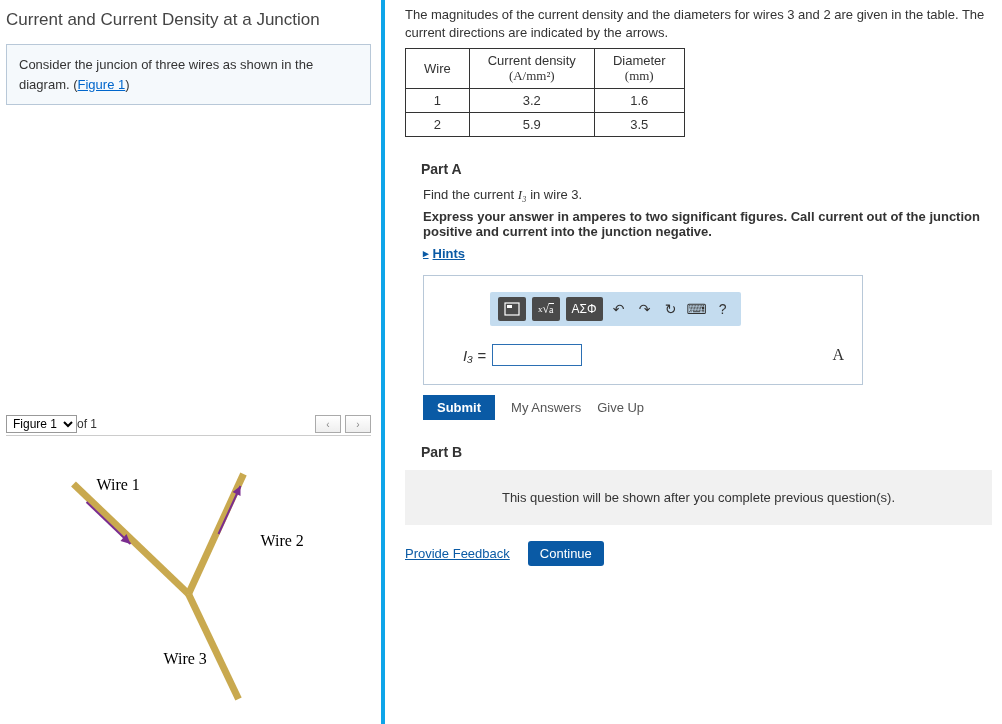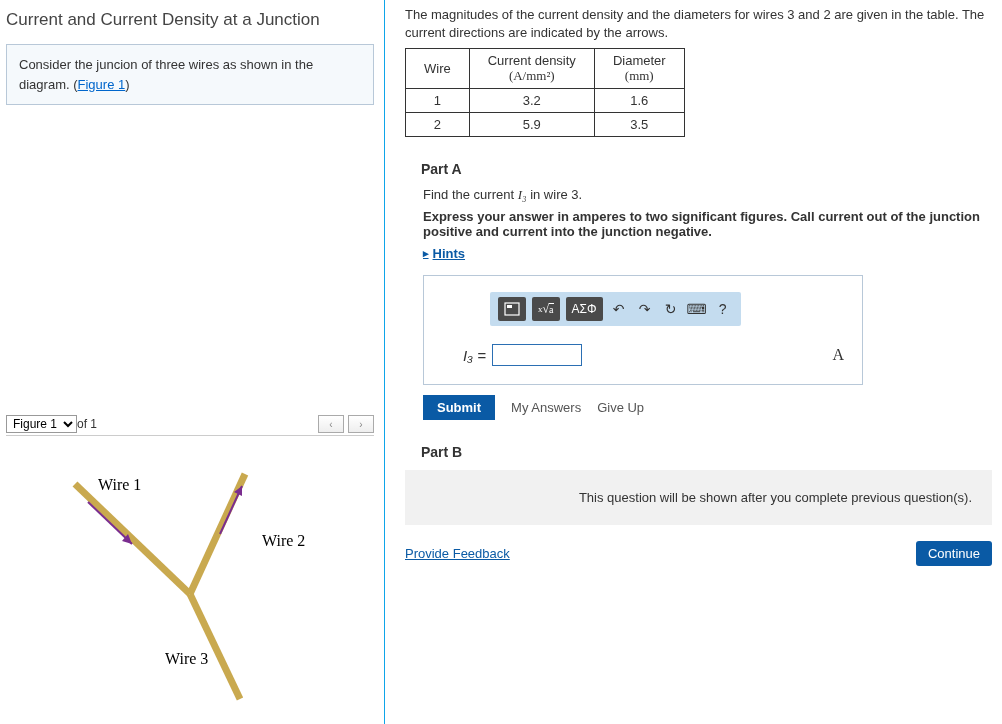--- a/index.html
+++ b/index.html
@@ -4,21 +4,21 @@
 <style>
   * { box-sizing: border-box; }
   body {
     margin: 0; padding: 0;
     font-family: Arial, Helvetica, sans-serif;
     font-size: 13px;
     color: #333;
     background: #fff;
   }
   .container { display: flex; width: 1002px; height: 724px; }
-  .left { width: 385px; border-right: 1px solid #0ea5e9; padding: 6px 10px 10px 6px; }
+  .left { width: 385px; border-right: 4px solid #0ea5e9; padding: 6px 10px 10px 6px; }
   .right { flex: 1; padding: 6px 10px 10px 20px; }
   .page-title { font-size: 17px; color: #444; margin: 4px 0 14px 0; font-weight: normal; }
   .problem-box {
     border: 1px solid #b8c8d8;
     background: #f5f9fc;
     padding: 10px 12px;
     font-size: 13px;
     line-height: 1.5;
     color: #333;
   }
@@ -67,23 +67,23 @@
   .var-label { font-style: italic; font-family: Liberation Sans, sans-serif; font-size: 15px; width:44px; text-align:right; margin-right:6px;}
   .ans-input { width: 90px; height: 22px; border: 1px solid #2b6fb3; padding: 2px 4px; font-size:13px;}
   .unit-label { margin-left: auto; font-family: 'Times New Roman', serif; font-size: 16px; }
   .action-row { display:flex; align-items:center; gap:16px; margin-top:10px; }
   .submit-btn {
     background:#0a5aa5; color:#fff; border:none; padding:5px 14px; font-weight:bold;
     font-size:13px; cursor:pointer;
   }
   .link-plain { color:#555; font-size:13px; cursor:pointer; }
   .locked-box {
-    background:#f1f1f1; padding: 20px; text-align:right; font-size:13px; margin-top:6px;
-  }
-  .footer-row { display:flex; justify-content:space-between; align-items:center; gap:18px; margin-top:16px;}
+    background:#f1f1f1; padding: 20px; text-align:center; font-size:13px; margin-top:6px;
+  }
+  .footer-row { display:flex; justify-content:flex-start; align-items:center; gap:18px; margin-top:16px;}
   .feedback-link { color:#0a5aa5; text-decoration:underline; font-size:13px; cursor:pointer;}
   .continue-btn { background:#0a5aa5;color:#fff;border:none;padding:5px 12px;font-size:13px;border-radius:3px;cursor:pointer;}
 </style>
 </head>
 <body>
 
 <div class="container">
 
   <div class="left">
     <div class="page-title">Current and Current Density at a Junction</div>

